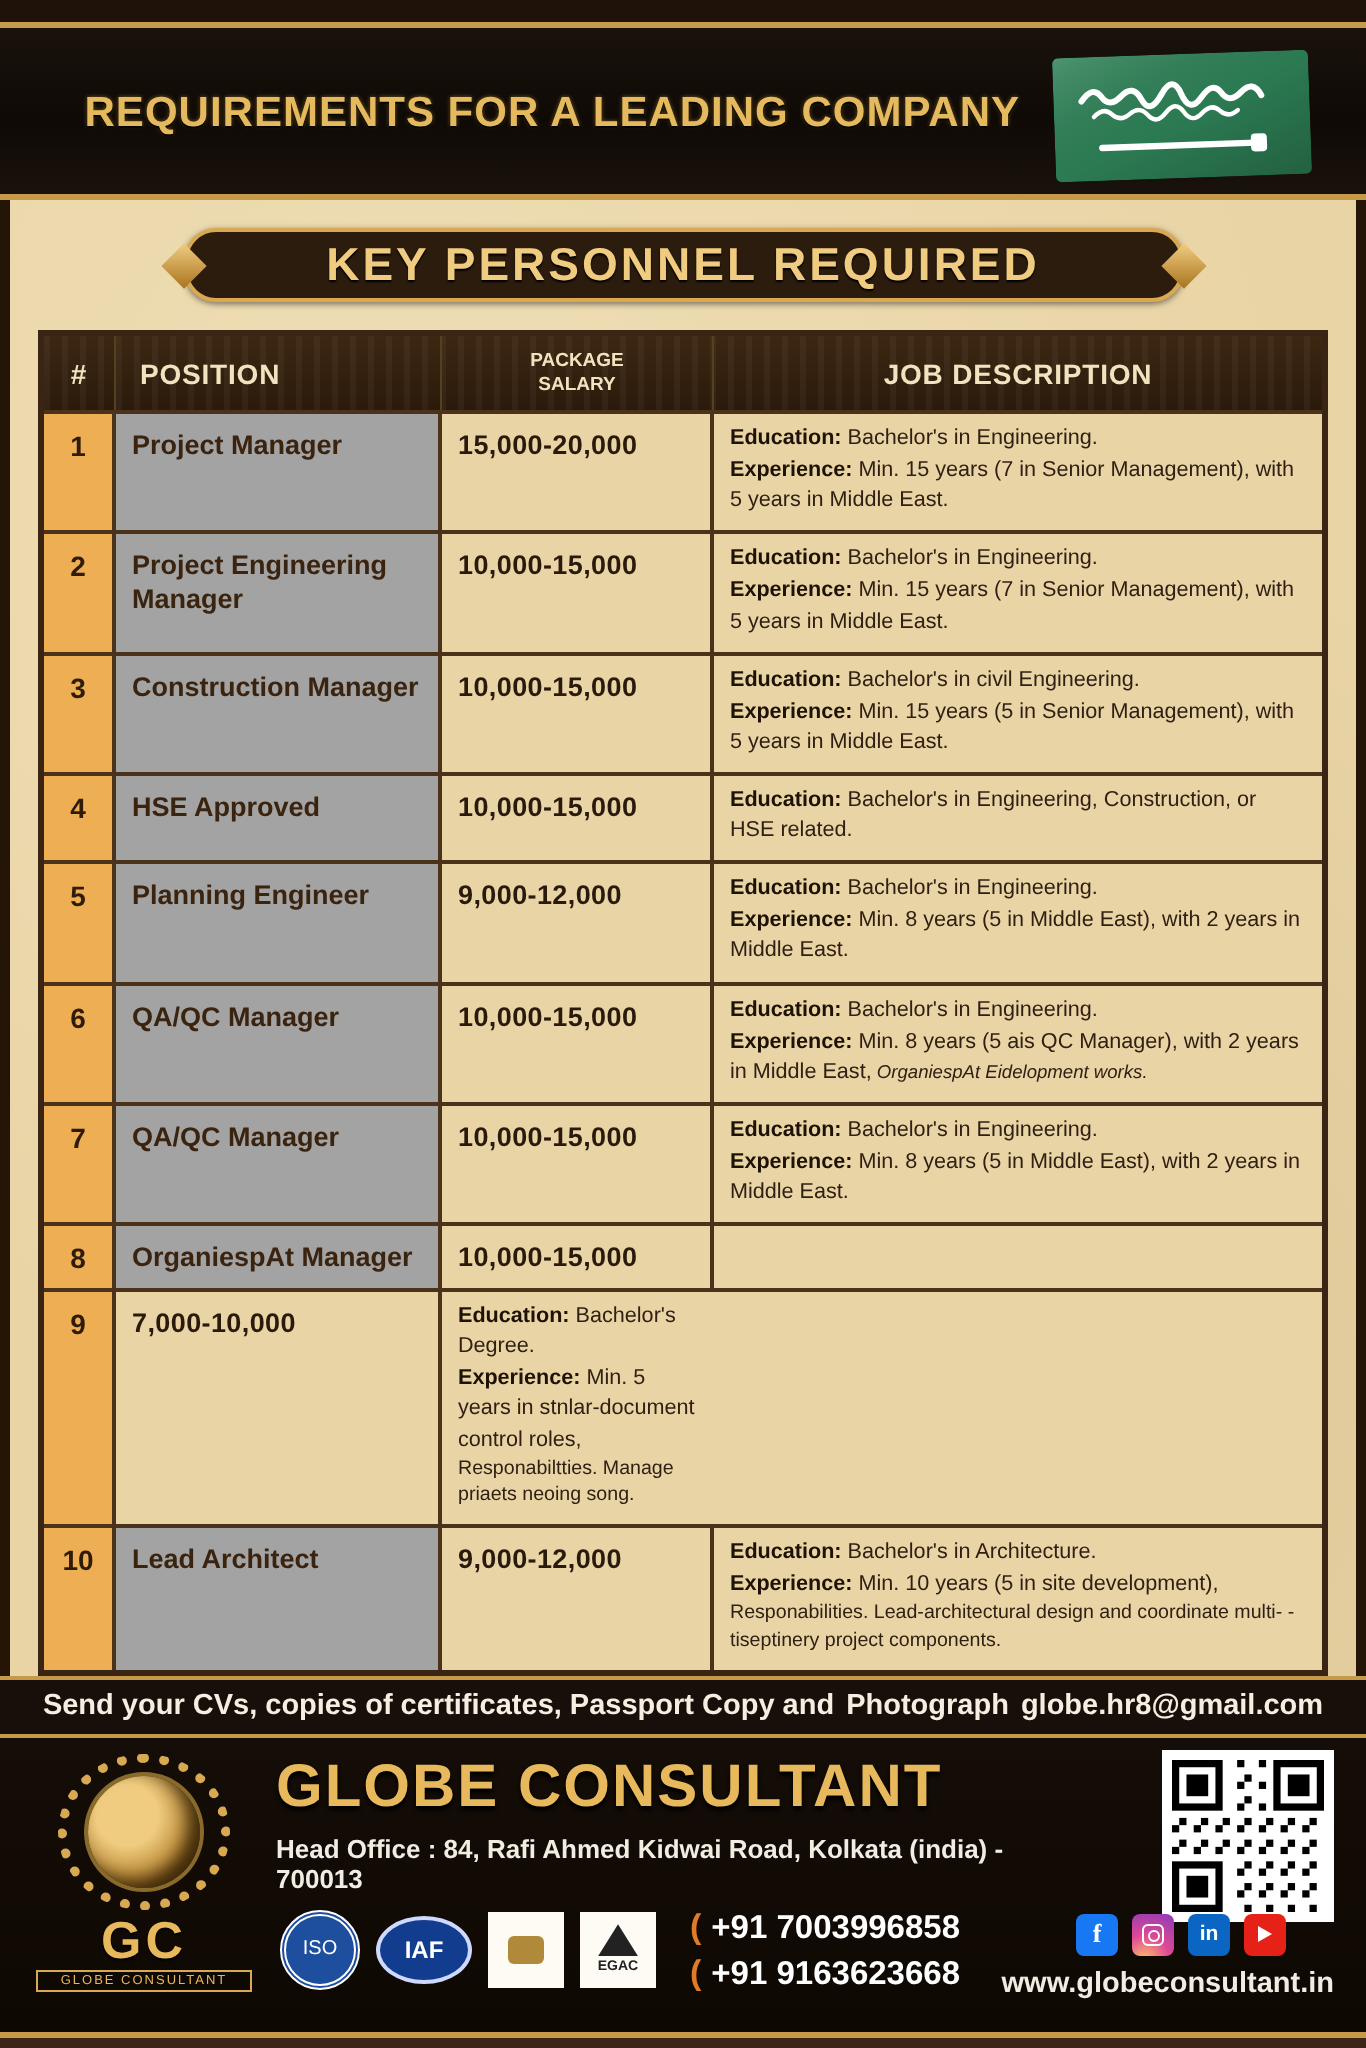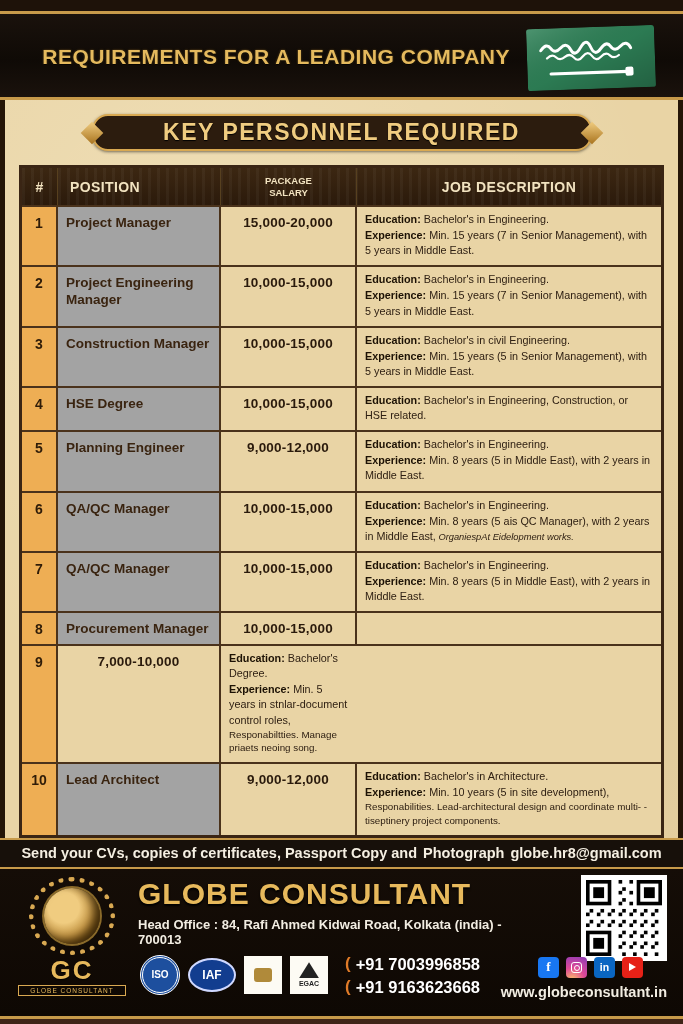--- a/index.html
+++ b/index.html
@@ -71,21 +71,21 @@
   .cell { padding:6px 8px; }
   .cnum {
     background:#eeae54; font-weight:bold; font-size:14px; color:#2f1c08;
     display:flex; justify-content:center; padding-top:8px; border-right:2px solid #4a321b;
   }
   .cpos {
     background:#a3a3a3; font-weight:bold; font-size:13.5px; color:#3a2410;
     line-height:1.25; padding-top:8px; border-right:2px solid #4a321b;
   }
   .csal {
-    font-weight:bold; font-size:13.5px; color:#2a1a0c; text-align:center; padding-top:8px;
+    font-weight:bold; font-size:13.5px; color:#2a1a0c; padding-top:8px;
     border-right:2px solid #4a321b; letter-spacing:.2px;
   }
   .cdesc { font-size:10.8px; color:#2f2013; line-height:1.4; padding:5px 8px 6px 8px; }
   .blabel { font-weight:bold; color:#1d1205; }
   .desc-line { margin-bottom:1px; }
   .note { font-style:italic; font-size:9.3px; }
   .note2 { display:block; font-size:9.8px; }
   
   .cv-bar {
     flex:0 0 auto; height:31px; background:#17100a; color:#f5efe2;
@@ -116,21 +116,21 @@
   .company-name {
     font-size:30px; font-weight:bold; letter-spacing:1px;
     color:#e7b95c; text-shadow:0 2px 2px #000;
   }
   .company-approved { font-size:11.5px; font-weight:bold; color:#d9a952; margin-top:3px; }
   .company-office { font-size:13px; font-weight:bold; color:#f2ede2; margin-top:6px; }
   .qr { position:absolute; right:16px; top:6px; width:86px; height:86px; background:#fff; padding:5px; }
   .badges-row { position:absolute; left:140px; top:86px; display:flex; align-items:center; gap:8px; }
   .badge-iso {
     width:40px; height:40px; border-radius:50%; background:#1d4f9e; color:#fff;
-    display:flex; align-items:center; justify-content:center; font-size:10px; font-weight:bold;
+    display:flex; align-items:center; justify-content:center; font-size:10px; font-weight:normal;
     border:3px double #fff;
   }
   .badge-iaf {
     width:48px; height:34px; border-radius:50%; background:#123d8f; color:#fff;
     display:flex; align-items:center; justify-content:center; font-size:12px; font-weight:bold;
     border:2px solid #cfd8ff;
   }
   .badge-sq { width:38px; height:38px; background:#fdfbf4; display:flex; flex-direction:column; align-items:center; justify-content:center; }
   .badge-sq .emb { width:18px; height:14px; background:#b08a3a; border-radius:3px; }
   .badge-sq .emb2 { width:20px; height:16px; background:#222; clip-path:polygon(50% 0,100% 100%,0 100%); }
@@ -246,21 +246,21 @@
       <div class="desc-line">
         <span class="blabel">Experience:</span>
         <span> Min. 15 years (5 in Senior Management), with 5 years in Middle East.</span>
         
       </div>
     </div>
   </div>
 
   <div class="trow">
     <div class="cell cnum">4</div>
-    <div class="cell cpos">HSE Degree</div>
+    <div class="cell cpos">HSE Approved</div>
     <div class="cell csal">10,000-15,000</div>
     <div class="cell cdesc">
       <div class="desc-line">
         <span class="blabel">Education:</span>
         <span> Bachelor's in Engineering, Construction, or HSE related.</span>
       </div>
     </div>
   </div>
 
   <div class="trow">
@@ -309,21 +309,21 @@
       <div class="desc-line">
         <span class="blabel">Experience:</span>
         <span> Min. 8 years (5 in Middle East), with 2 years in Middle East.</span>
         
       </div>
     </div>
   </div>
 
   <div class="trow">
     <div class="cell cnum">8</div>
-    <div class="cell cpos">Procurement Manager</div>
+    <div class="cell cpos">OrganiespAt Manager</div>
     <div class="cell csal">10,000-15,000</div>
   </div>
 
   <div class="trow">
     <div class="cell cnum">9</div>
     <div class="cell csal">7,000-10,000</div>
     <div class="cell cdesc">
       <div class="desc-line">
         <span class="blabel">Education:</span>
         <span> Bachelor's Degree.</span>

